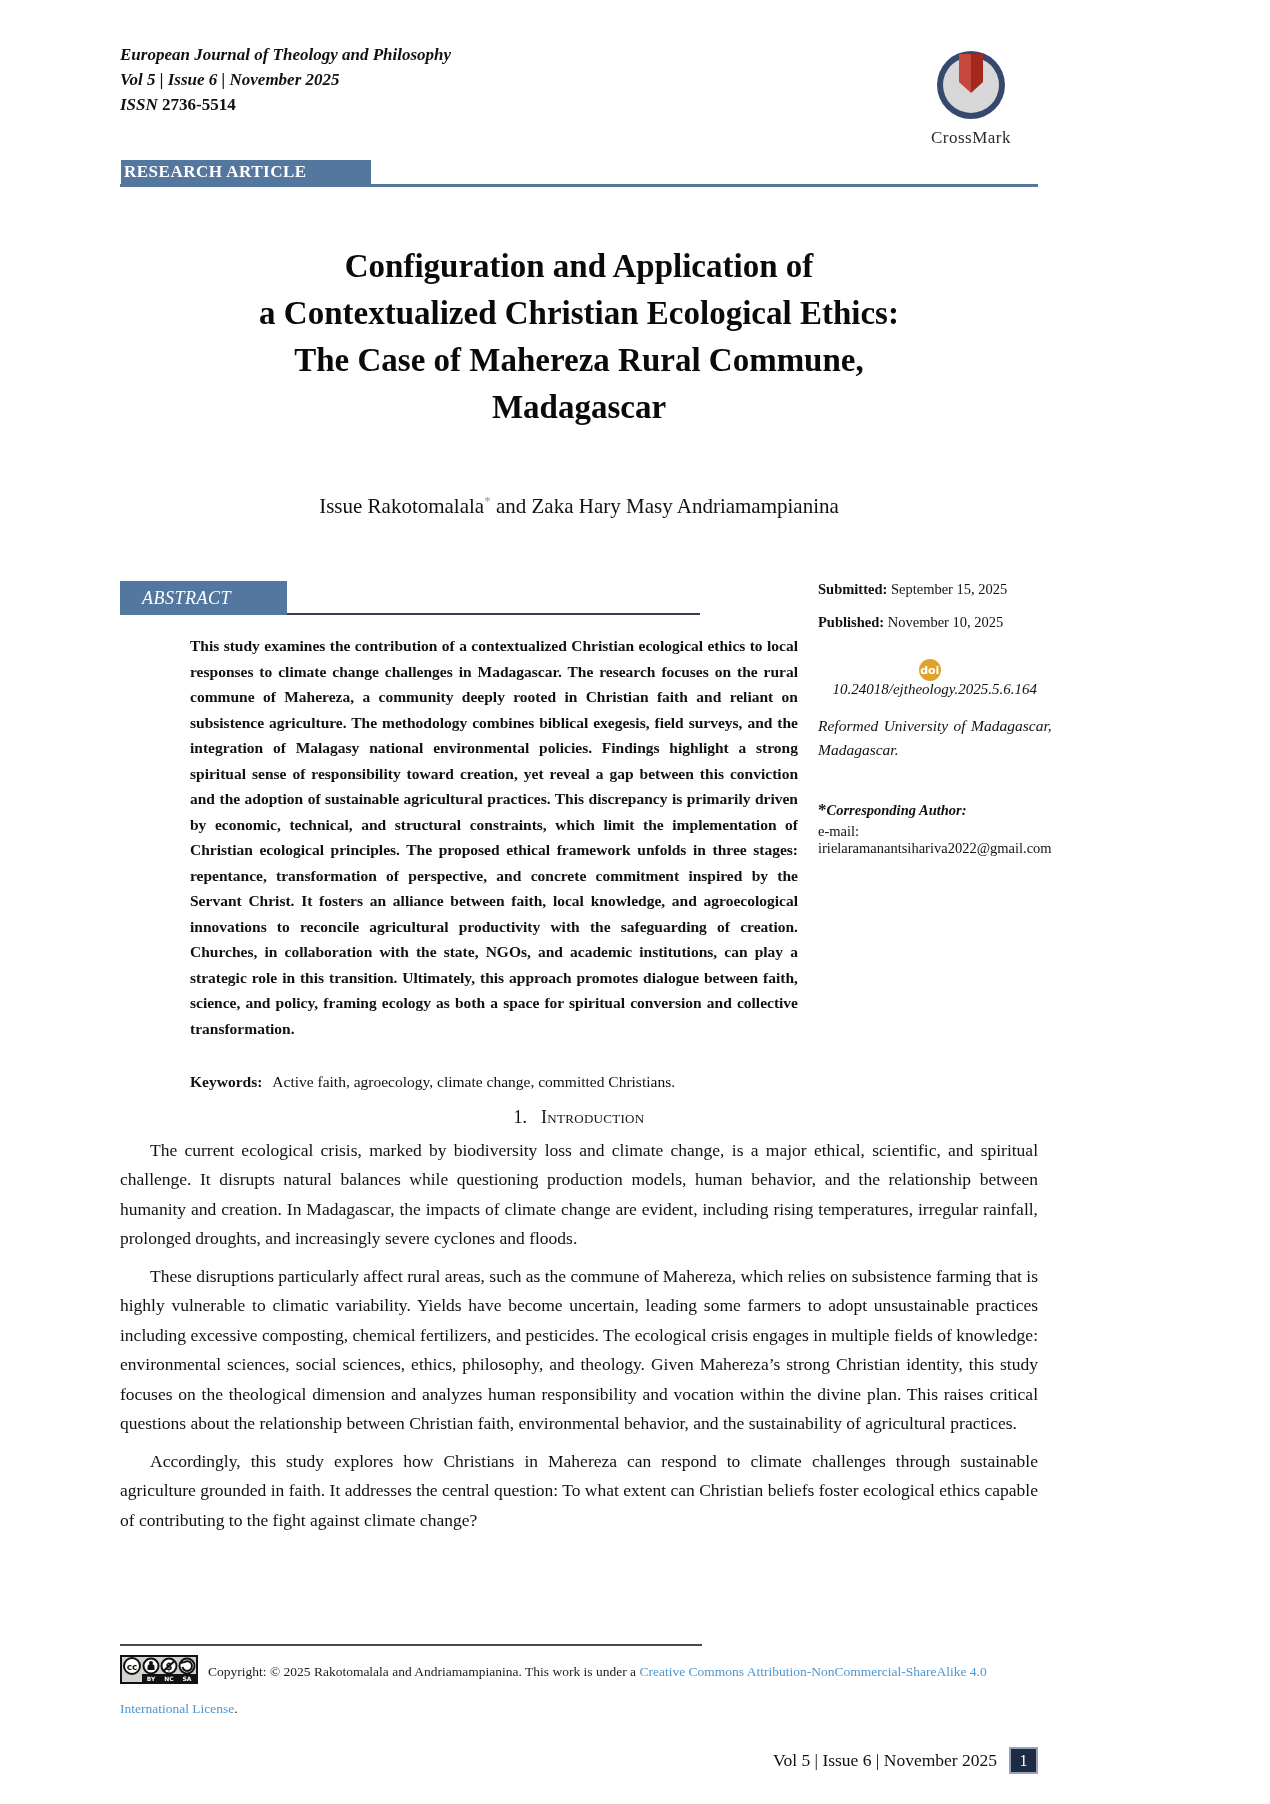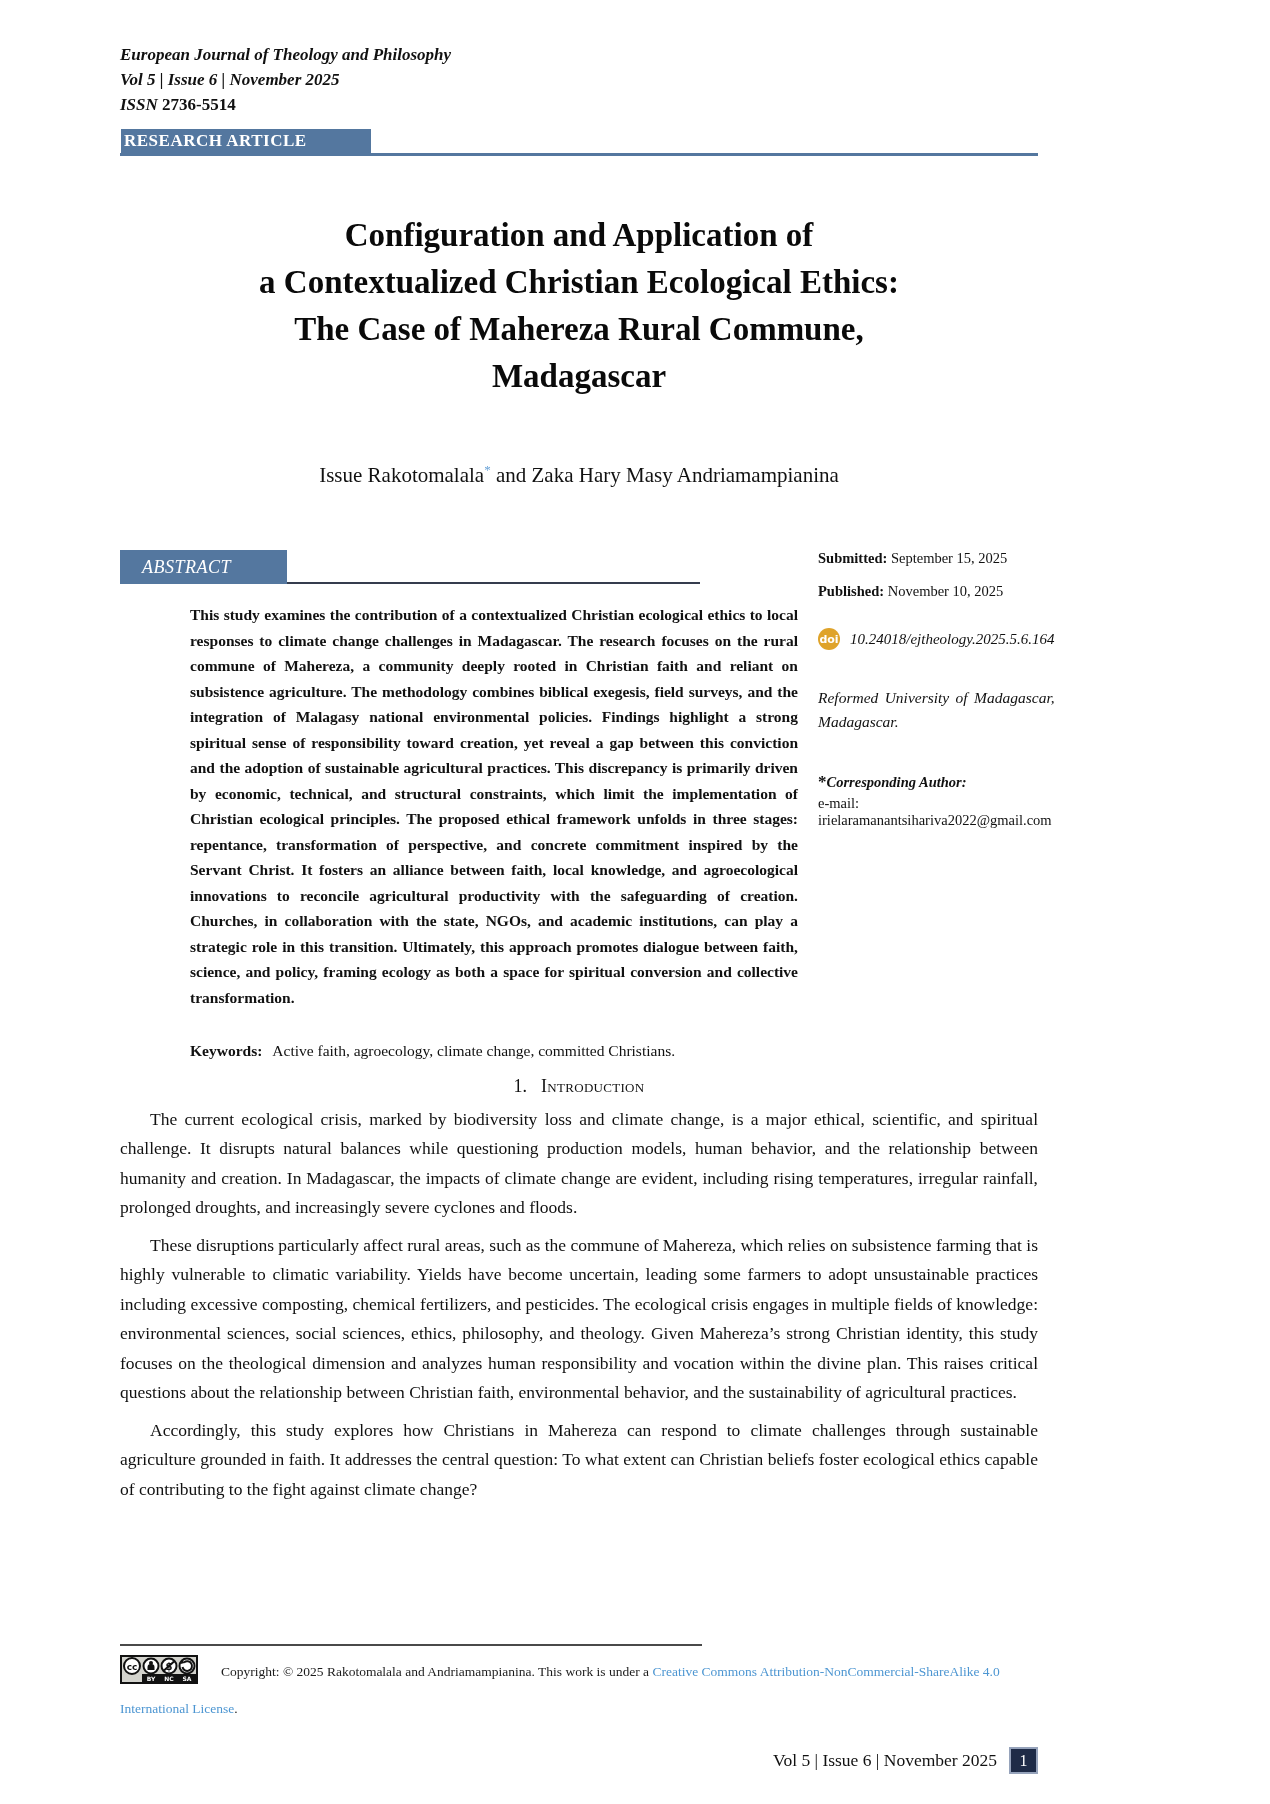--- a/index.html
+++ b/index.html
@@ -46,60 +46,71 @@
   }
   .abstract-body {
     margin:18px 0 0 70px; width:608px; font-weight:bold; font-size:15.5px;
     line-height:25.5px; text-align:justify;
   }
   .keywords { margin:28px 0 0 70px; width:608px; font-size:15.5px; line-height:25.5px; text-align:justify; }
   .keywords-text { margin-left:10px; }
 
   .meta-line { margin-bottom:16px; }
   .meta-label { font-weight:bold; }
-  .doi-line { margin-top:28px; margin-bottom:36px; font-style:italic; font-size:15px; display:flex; align-items:center; }
+  .doi-line { margin-top:28px; margin-bottom:16px; font-style:italic; font-size:15px; display:flex; align-items:center;flex-direction:column; }
   .doi-icon {
     display:inline-flex; width:22px; height:22px; border-radius:50%; background:#dfa32a;
     color:#fff; font-style:normal; font-weight:bold; font-size:11px;
     align-items:center; justify-content:center; margin-right:10px;
     font-family:"DejaVu Sans", sans-serif; cursor:pointer;
   }
   .affiliation { font-style:italic; font-size:15.5px; line-height:24px; text-align:justify; margin-bottom:38px; }
   .corresponding .star { font-weight:bold; font-size:17px; }
   .corresponding .label { font-weight:bold; font-style:italic; }
   .email-line { margin-top:3px; font-size:14.5px; }
 
   
   .section-heading { margin-top:12px; text-align:center; font-size:18px; }
   .section-title { font-variant:small-caps; margin-left:14px; letter-spacing:.3px; }
   .body-para { font-size:17.5px; line-height:29.5px; text-align:justify; text-indent:30px; margin-top:8px; }
 
   
   .footer { position:absolute; left:120px; right:122px; top:1644px; }
   .footer-rule { width:582px; height:0; border-top:2px solid #4a4a4a; }
   .copyright { margin-top:9px; font-size:13.5px; line-height:29px; color:#1c1c1c; }
-  .cc-badge { display:inline-block; vertical-align:-8px; margin-right:23px; }
+  .cc-badge { display:inline-block; vertical-align:-8px; margin-right:10px; }
   .license-link { color:#4d96d2; text-decoration:none; cursor:pointer; }
   .pageinfo-row { display:flex; justify-content:flex-end; align-items:center; margin-top:24px; }
   .pageinfo-text { font-size:17.5px; }
   .pagenum-box {
     width:29px; height:27px; background:#1e2b47; border:2px solid #96a3bb; margin-left:12px;
     color:#fff; font-size:16px; display:flex; align-items:center; justify-content:center;
   }
 </style>
 </head>
 <body>
 
 <div class="page">
 
   <div class="header">
     <div class="journal-block">
       <div>European Journal of Theology and Philosophy</div>
       <div>Vol 5 | Issue 6 | November 2025</div>
       <div><span>ISSN</span> <span class="issn-num">2736-5514</span></div>
+    </div>
+    <div class="crossmark">
+      <span>
+        <svg width="96" height="74" viewBox="0 0 96 74">
+          <circle cx="48" cy="37" r="34" fill="#36486e"></circle>
+          <circle cx="48" cy="37" r="28" fill="#d7d7d7"></circle>
+          <path d="M36 6 h12 v39 l-12 -11 z" fill="#c4483c"></path>
+          <path d="M48 6 h12 v28 l-12 11 z" fill="#a5281c"></path>
+        </svg>
+      </span>
+      <div class="crossmark-text">CrossMark</div>
     </div>
   </div>
 
   <div class="badge-row">
     <div class="badge-box">RESEARCH ARTICLE</div>
   </div>
 
   <h1 class="title">Configuration and Application of
 a Contextualized Christian Ecological Ethics:
 The Case of Mahereza Rural Commune,

